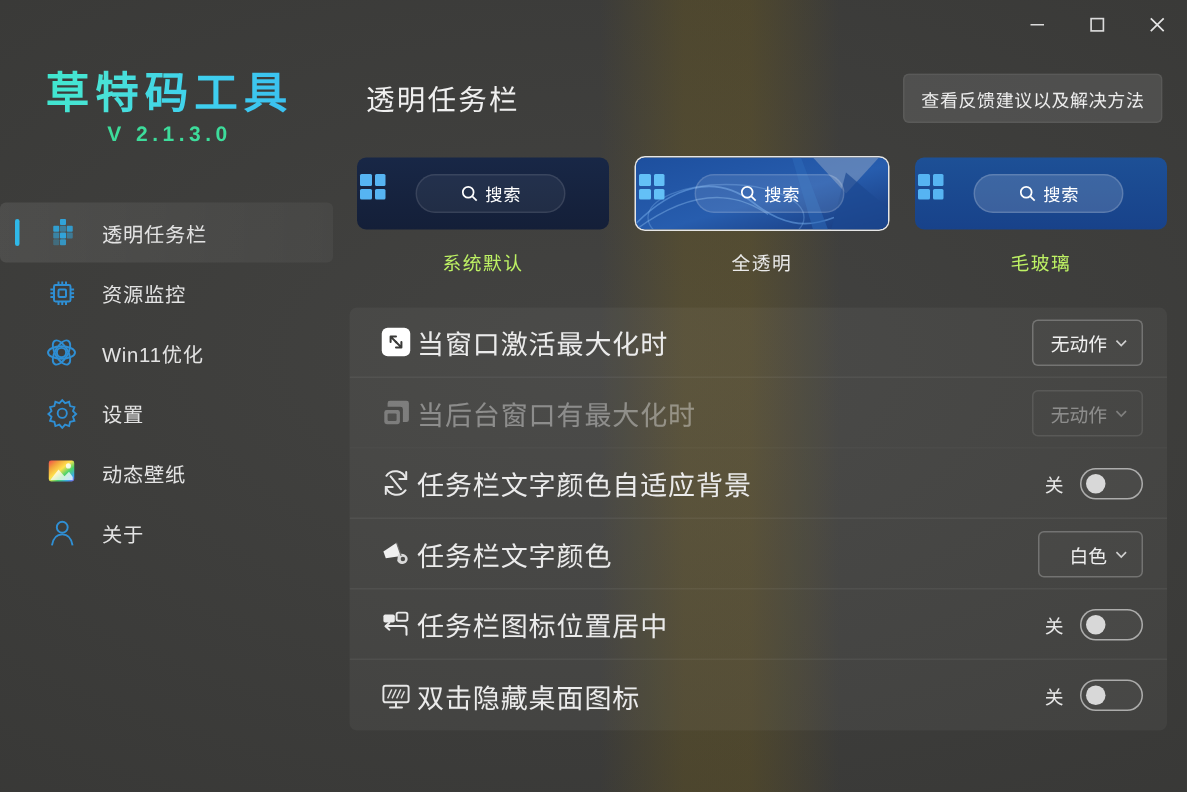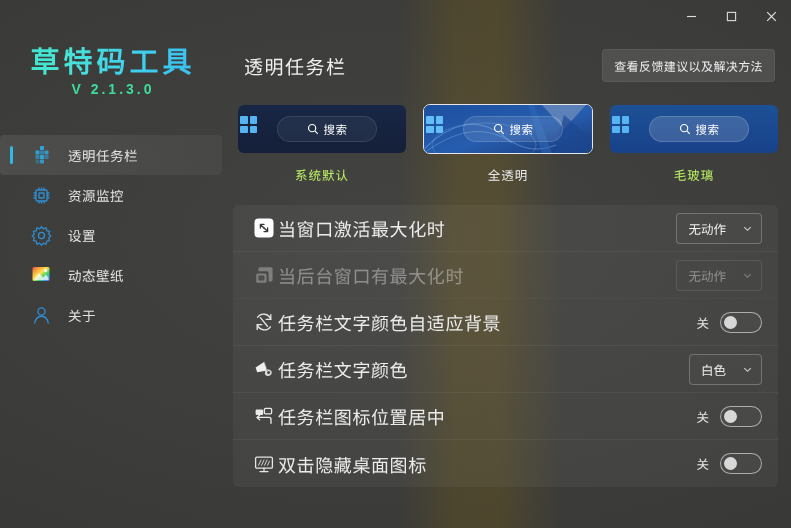--- a/index.html
+++ b/index.html
@@ -163,26 +163,26 @@
     display: flex; align-items: center;
     padding: 0 16px 0 17px;
     border-bottom: 1px solid rgba(255,255,255,0.055);
   }
   .row:last-child { border-bottom: none; }
   .row.disabled { opacity: 0.42; }
   .row-ico { width: 28px; height: 28px; display: flex; align-items: center; justify-content: center; flex: none; }
   .row-label { font-size: 18px; color: #ebebeb; letter-spacing: 0.6px; flex: 1; }
 
   .dropdown {
-    display: flex; align-items: center; gap: 16px;
+    display: flex; align-items: center; gap: 4px;
     border: 1px solid rgba(255,255,255,0.24);
     border-radius: 4px; padding: 5px 8px 5px 11px;
     font-size: 12.5px; color: #f0f0f0;
     cursor: pointer; background: rgba(255,255,255,0.02);
-    min-width: 70px; justify-content: center;
+    min-width: 70px; justify-content: flex-end;
   }
   .chev { display: block; opacity: 0.85; }
 
   .toggle-wrap { display: flex; align-items: center; gap: 11px; }
   .toggle-state { font-size: 12.5px; color: #e7e7e7; }
   .switch {
     width: 42px; height: 21px; border-radius: 11px;
     border: 1px solid rgba(255,255,255,0.55);
     background: rgba(255,255,255,0.03);
     position: relative; cursor: pointer;
@@ -249,20 +249,31 @@
       <span class="nav-ico">
         <svg width="21" height="21" viewBox="0 0 21 21" fill="none" stroke="#2f8fd4" stroke-width="1.3">
           <rect x="5" y="5" width="11" height="11" rx="1"></rect>
           <rect x="8" y="8" width="5" height="5" rx="0.6"></rect>
           <path d="M8 5V2.6M10.5 5V2.6M13 5V2.6M8 16v2.4M10.5 16v2.4M13 16v2.4M5 8H2.6M5 10.5H2.6M5 13H2.6M16 8h2.4M16 10.5h2.4M16 13h2.4"></path>
         </svg>
       </span>
       <span class="nav-label">资源监控</span>
     </div>
 
+    <div class="nav-item">
+      <span class="nav-ico">
+        <svg width="22" height="22" viewBox="0 0 22 22" fill="none" stroke="#2f8fd4" stroke-width="1.3">
+          <circle cx="11" cy="11" r="3.1"></circle>
+          <ellipse cx="11" cy="11" rx="9" ry="4.2"></ellipse>
+          <ellipse cx="11" cy="11" rx="9" ry="4.2" transform="rotate(60 11 11)"></ellipse>
+          <ellipse cx="11" cy="11" rx="9" ry="4.2" transform="rotate(120 11 11)"></ellipse>
+        </svg>
+      </span>
+      <span class="nav-label">Win11优化</span>
+    </div>
 
     <div class="nav-item">
       <span class="nav-ico">
         <svg width="21" height="21" viewBox="0 0 22 22" fill="none" stroke="#2f8fd4" stroke-width="1.3">
           <circle cx="11" cy="11" r="3.2"></circle>
           <path d="M11 1.8 l2 2.2 2.8-1 .7 3 3 .7-1 2.8 2.2 2-2.2 2 1 2.8-3 .7-.7 3-2.8-1-2 2.2-2-2.2-2.8 1-.7-3-3-.7 1-2.8-2.2-2 2.2-2-1-2.8 3-.7.7-3 2.8 1z"></path>
         </svg>
       </span>
       <span class="nav-label">设置</span>
     </div>

